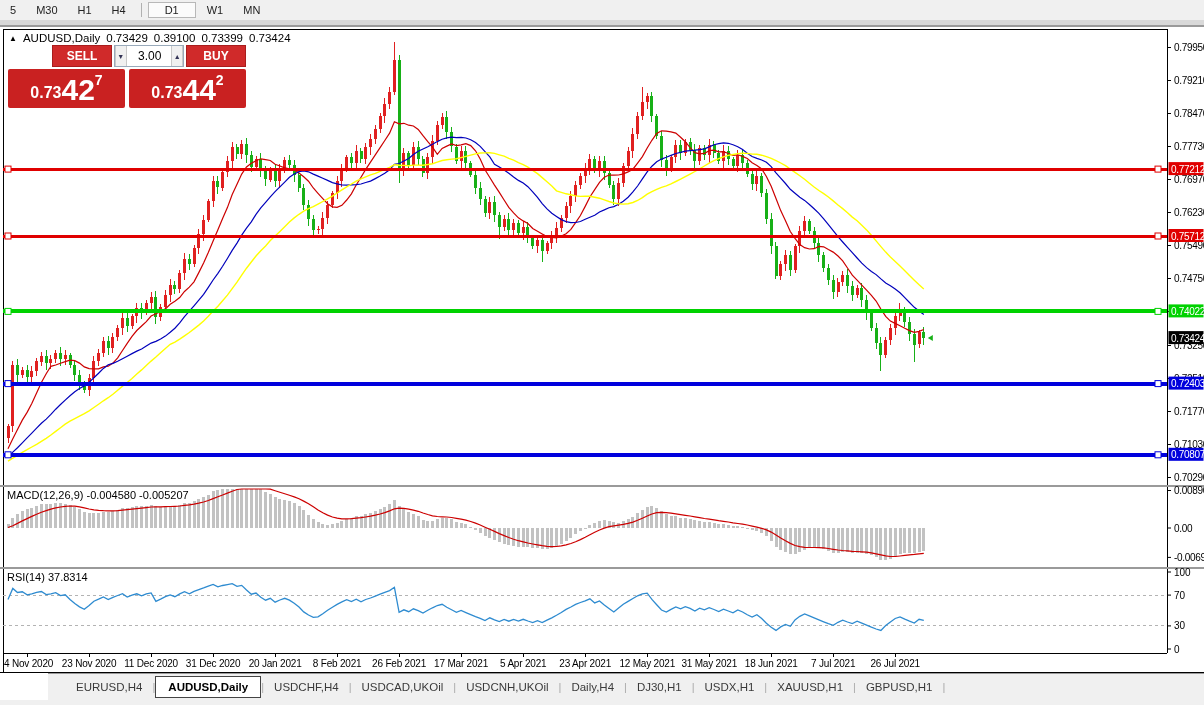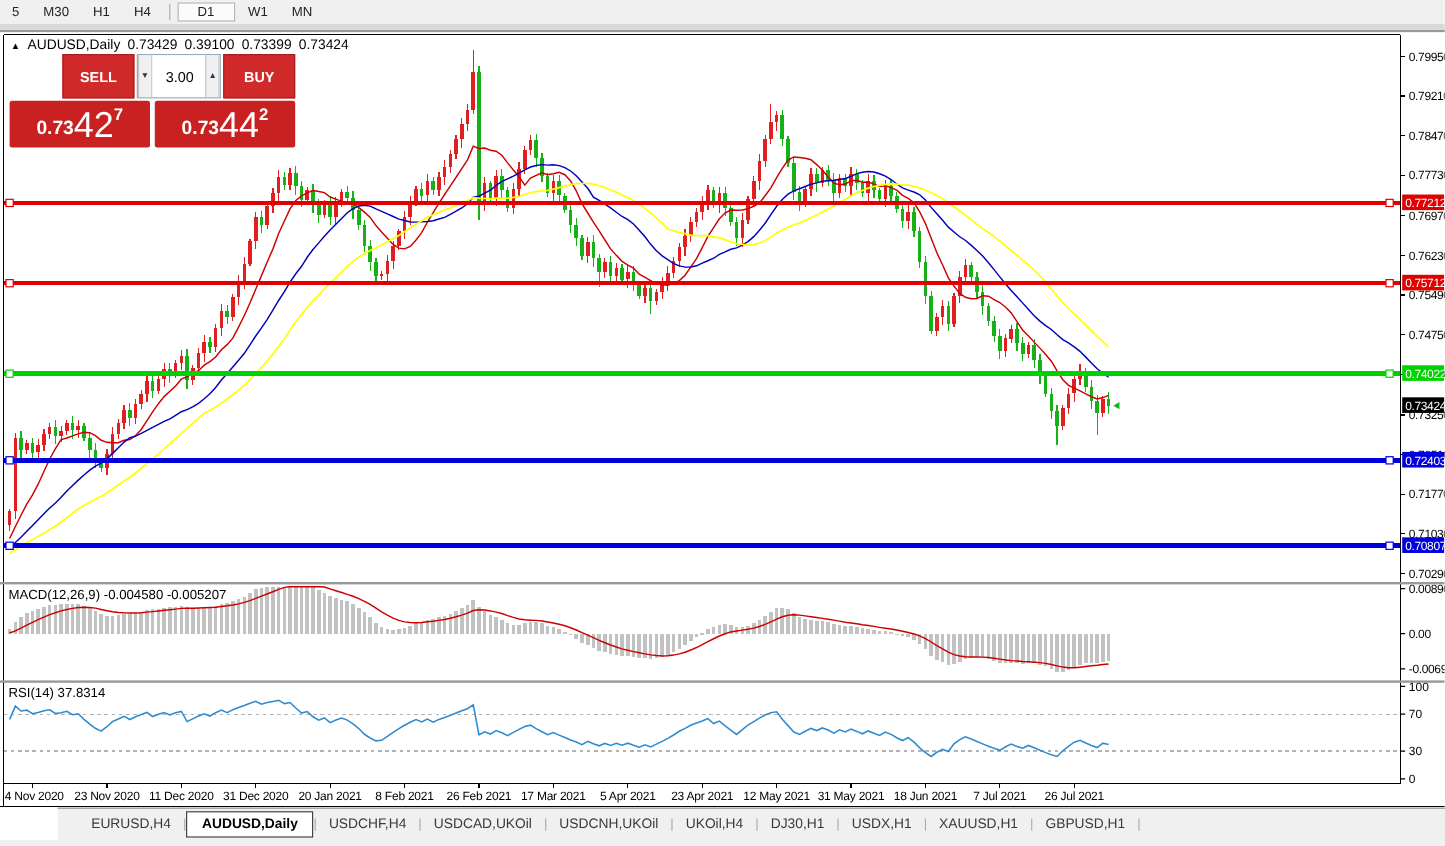--- a/index.html
+++ b/index.html
@@ -21,33 +21,33 @@
   svg { position:absolute; top:0; left:0; }
   svg text { font-family:"Liberation Sans", sans-serif; }
 
   
   .ohlc { position:absolute; top:5px; left:9px; font-size:11.5px; color:#000;
     display:flex; gap:6px; align-items:center; z-index:5; }
   .ohlc .arr { font-size:8px; }
 
   
   .tradepanel { position:absolute; top:18px; left:8px; z-index:6; width:238px; }
-  .tp-row1 { display:flex; height:37px; gap:2px;padding-left:44px; }
+  .tp-row1 { display:flex; height:22px; gap:2px;padding-left:44px; }
   .tp-btn { flex:0 0 60px; background:#d02a2a; color:#fff; border:1px solid #a81d1d;
     font-size:12px; font-weight:bold; font-family:"Liberation Sans",sans-serif; cursor:pointer; }
   .volbox { display:flex; flex:1; border:1px solid #9ab; background:#e5e5e5; }
   .spin { width:18px; background:#f0f0f0; border:none; border-left:1px solid #c8c8c8;
     border-right:1px solid #c8c8c8; cursor:pointer; font-size:7px; color:#335; }
   .vol { width:100%; border:none; outline:none; text-align:right; font-size:12px;
     padding-right:10px; font-family:"Liberation Sans",sans-serif; }
   .tp-row2 { display:flex; gap:4px; margin-top:2px; }
   .bigprice { flex:1; height:39px; background:#c92121; border-radius:2px; color:#fff;
     display:flex; justify-content:center; align-items:flex-end; padding:1px 2px 2px 2px; cursor:pointer; }
   .bp-sm { font-size:16px; font-weight:bold; margin-bottom:4px; }
-  .bp-big { font-size:30px; font-weight:normal; line-height:32px; }
+  .bp-big { font-size:30px; font-weight:bold; line-height:32px; }
   .bp-sup { font-size:14px; font-weight:bold; align-self:flex-start; margin-top:2px; }
 
   
   .tabbar { position:absolute; top:673px; left:0; width:1204px; height:27px;
     background:#f0f0f0; border-top:1px solid #999; display:flex; align-items:center;
     padding-left:18px;margin-left:48px; }
   .tab { font-size:11.5px; color:#3a3a3a; padding:4px 10px; white-space:nowrap; cursor:pointer; }
   .tab.active { background:#fff; border:1px solid #444; color:#000; font-weight:bold; padding:4px 12px; }
   .tabsep { color:#aaa; font-size:11px; }
   .statusbar { position:absolute; top:700px; left:0; width:1204px; height:5px; background:#f0f0f0; }
@@ -842,21 +842,21 @@
       <span class="tab">EURUSD,H4</span>
       <span class="tabsep">|</span>
       <span class="tab active">AUDUSD,Daily</span>
       <span class="tabsep">|</span>
       <span class="tab">USDCHF,H4</span>
       <span class="tabsep">|</span>
       <span class="tab">USDCAD,UKOil</span>
       <span class="tabsep">|</span>
       <span class="tab">USDCNH,UKOil</span>
       <span class="tabsep">|</span>
-      <span class="tab">UKOil,H4</span>
+      <span class="tab">Daily,H4</span>
       <span class="tabsep">|</span>
       <span class="tab">DJ30,H1</span>
       <span class="tabsep">|</span>
       <span class="tab">USDX,H1</span>
       <span class="tabsep">|</span>
       <span class="tab">XAUUSD,H1</span>
       <span class="tabsep">|</span>
       <span class="tab">GBPUSD,H1</span>
       <span class="tabsep">|</span>
     </div>

